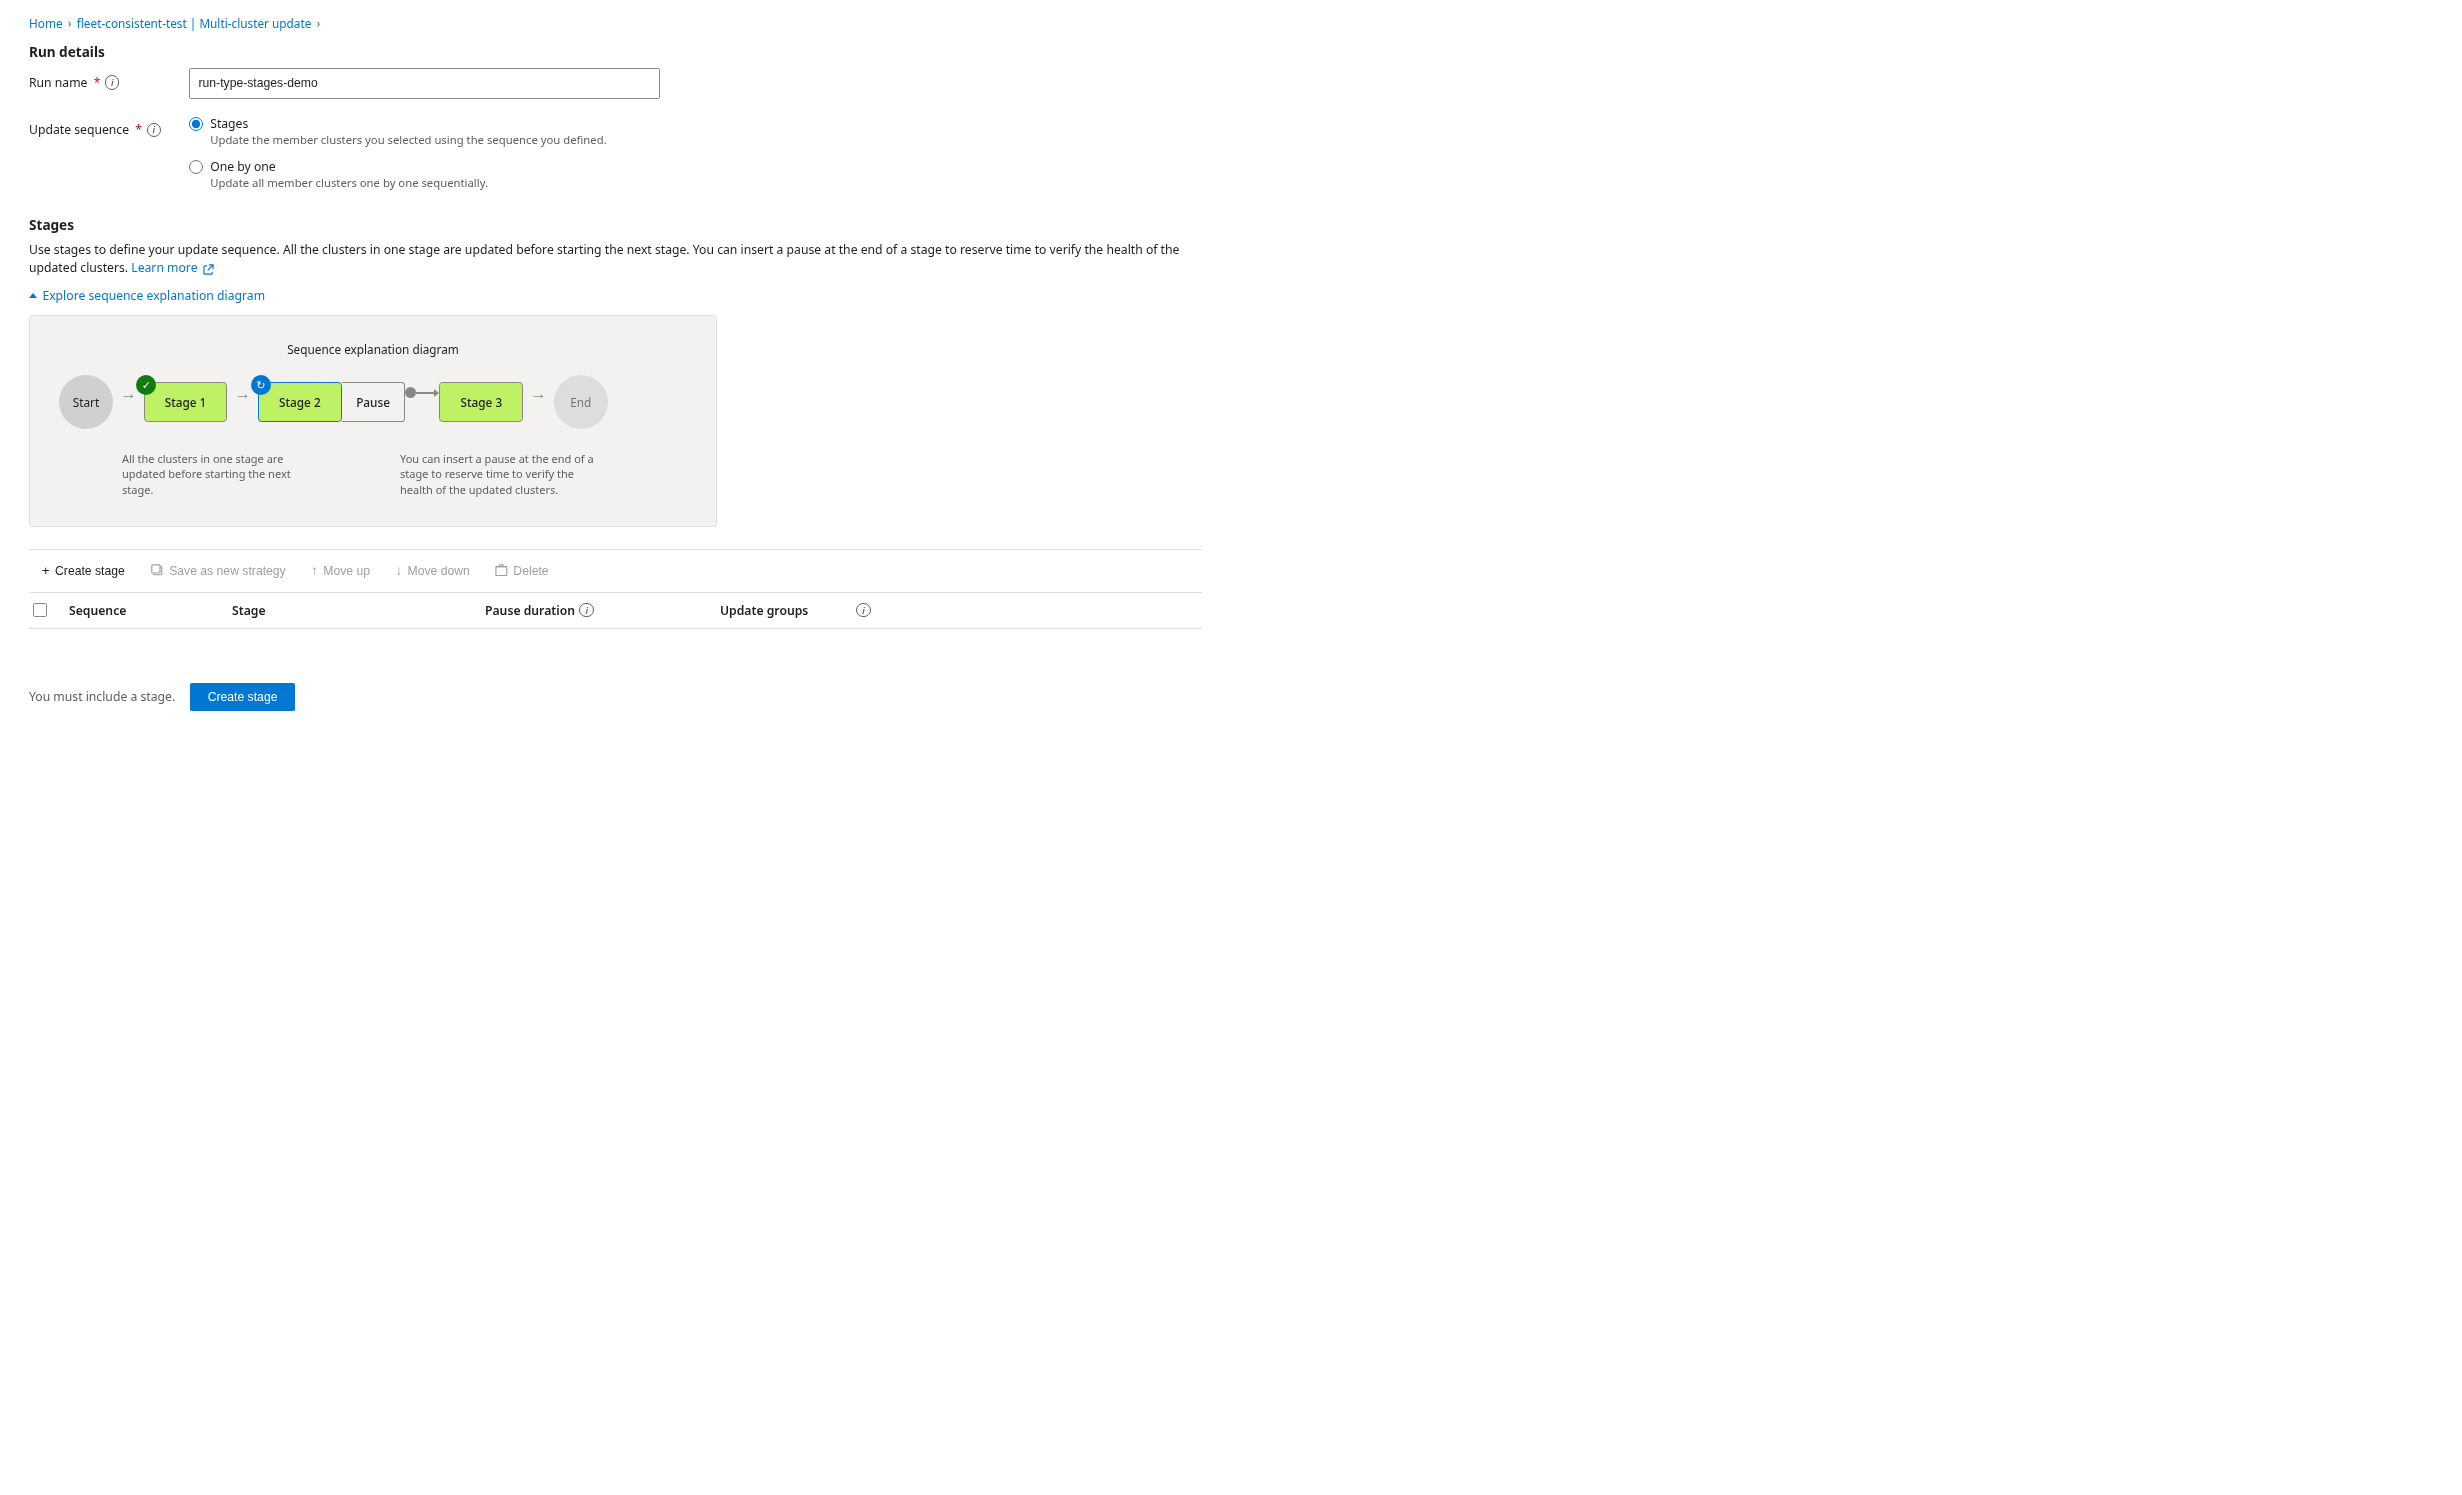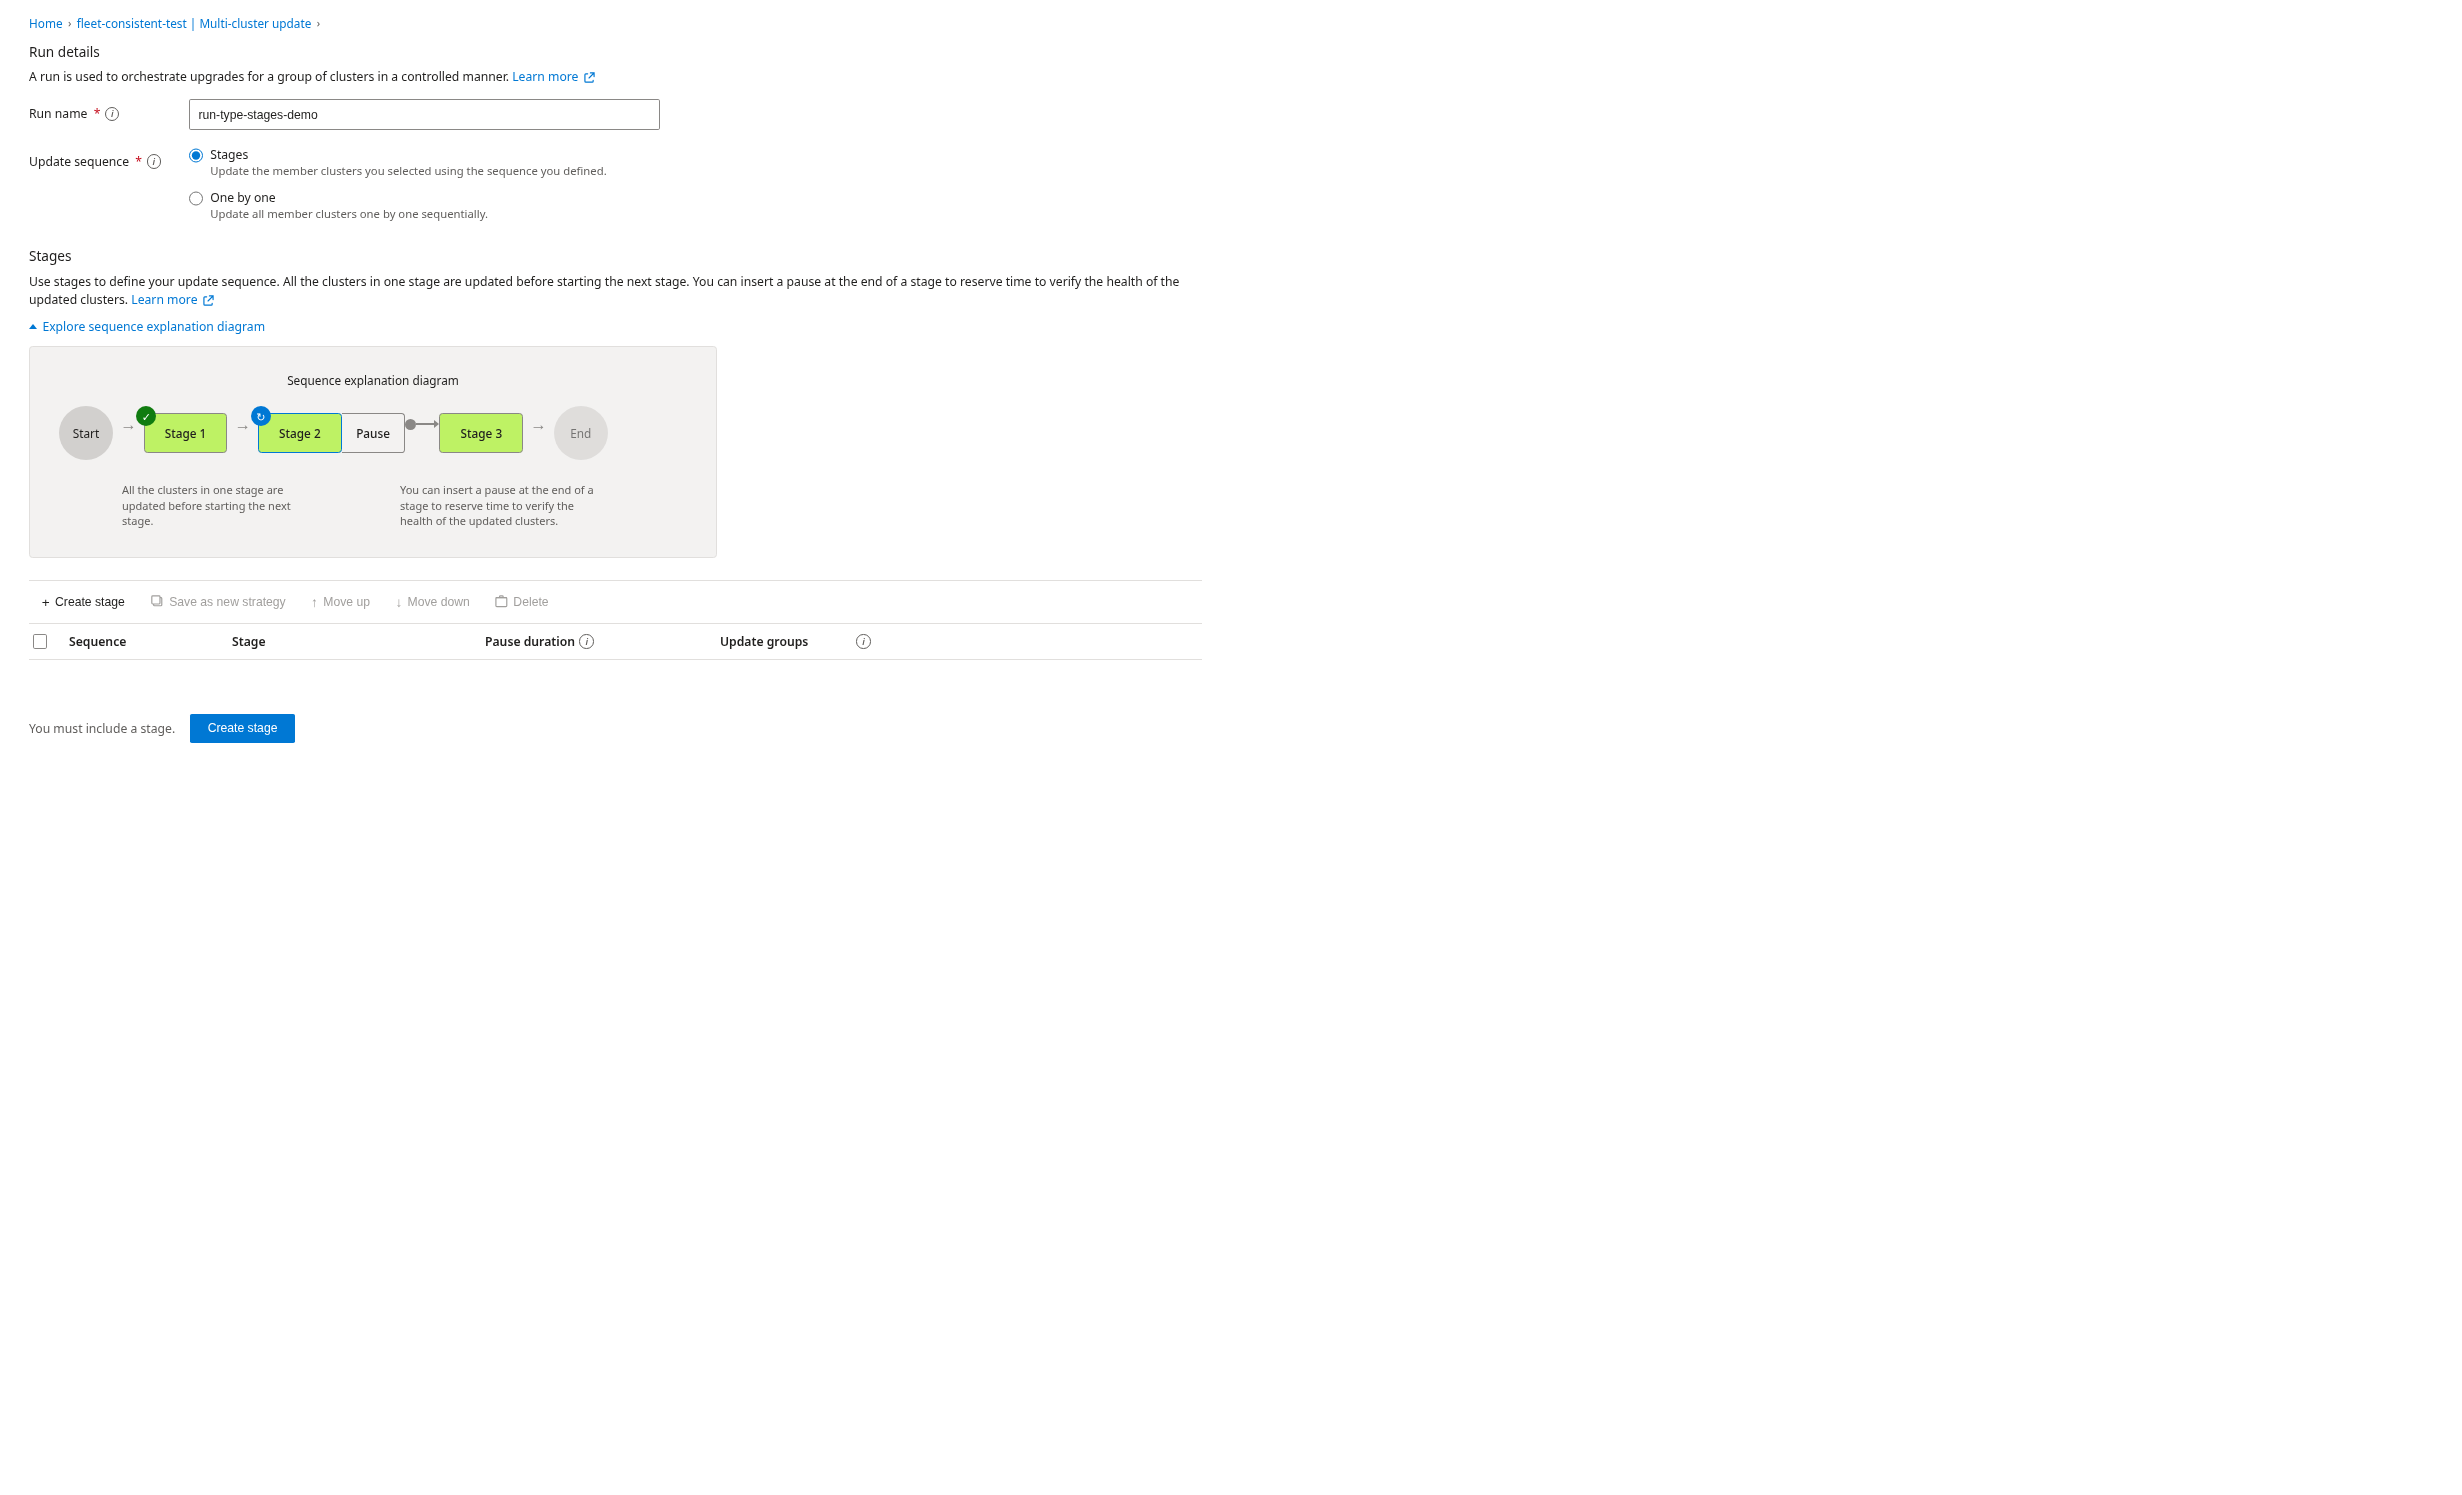--- a/index.html
+++ b/index.html
@@ -44,21 +44,21 @@
     }
     .more-icon {
       color: #605e5c;
       cursor: pointer;
       font-size: 16.3px;
       padding: 3.6px 7.2px;
       border-radius: 3.6px;
     }
     .section-title {
       font-size: 13.6px;
-      font-weight: 400;
+      font-weight: 700;
       margin-bottom: 7.2px;
       color: #201f1e;
     }
     .section-desc {
       font-size: 12.2px;
       color: #201f1e;
       margin-bottom: 14.5px;
     }
     .section-desc a {
       color: #0078d4;
@@ -374,29 +374,20 @@
   <nav class="breadcrumb">
     <a>Home</a>
     <span class="breadcrumb-sep">›</span>
     <a>fleet-consistent-test | Multi-cluster update</a>
     <span class="breadcrumb-sep">›</span>
   </nav>
 
 
   <section>
     <div class="section-title">Run details</div>
-    <p class="section-desc">
-      <span>A run is used to orchestrate upgrades for a group of clusters in a controlled manner.</span>
-      <a>
-        <span>Learn more</span>
-        <svg class="external-link-icon" viewBox="0 0 12 12" fill="none" xmlns="http://www.w3.org/2000/svg">
-          <path d="M7 1h4v4M11 1L5.5 6.5M4 2H2a1 1 0 00-1 1v7a1 1 0 001 1h7a1 1 0 001-1V9" stroke="#0078d4" stroke-width="1.3" stroke-linecap="round"></path>
-        </svg>
-      </a>
-    </p>
 
     <div class="form-row">
       <label class="form-label">
         <span>Run name</span>
         <span style="color:#c50f1f;margin-left:1.8px;">*</span>
         <span class="info-icon">i</span>
       </label>
       <input type="text" class="text-input" value="run-type-stages-demo" style="">
     </div>
 

